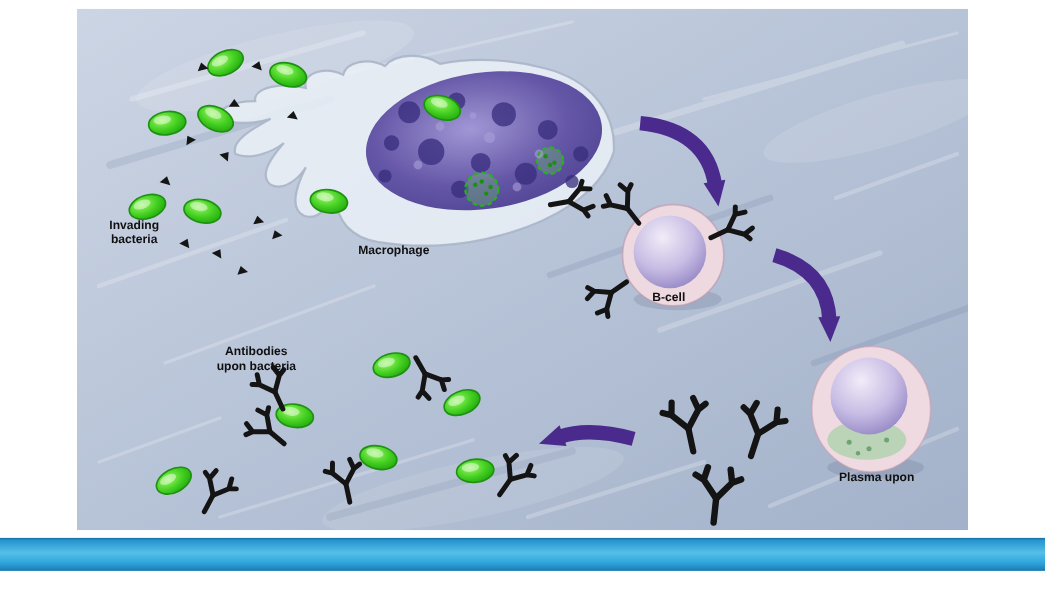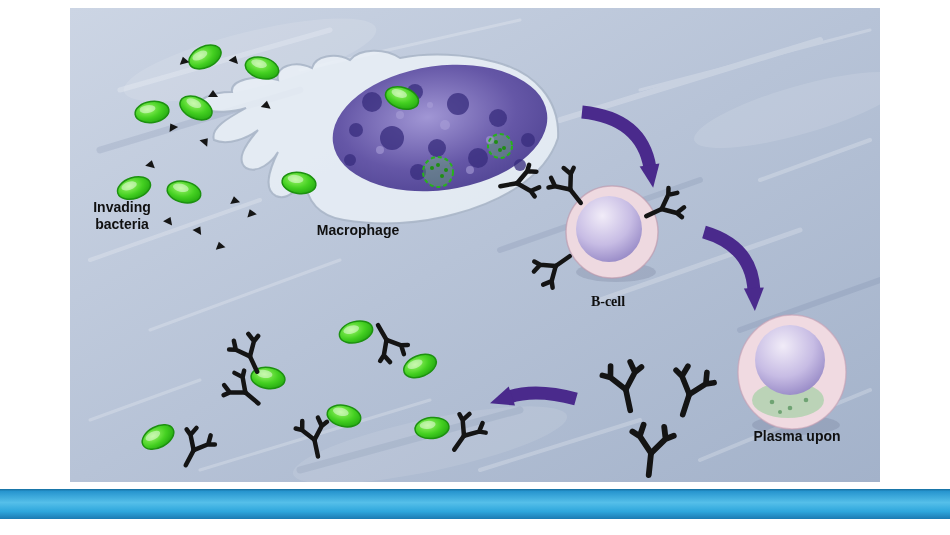--- a/index.html
+++ b/index.html
@@ -2,21 +2,21 @@
 <html><head>
 <meta charset="utf-8">
 <style>
   html,body{margin:0;padding:0;background:#ffffff;}
   .stage{
     position:relative;width:950px;height:535px;background:#ffffff;
     font-family:"Liberation Sans",sans-serif;overflow:hidden;
   }
   .stage svg{display:block;position:absolute;left:0;top:0;}
   .lbl{
-    position:absolute;color:#101010;font-size:14px;font-weight:600;
+    position:absolute;color:#101010;font-size:11px;font-weight:600;
     line-height:1.18;text-align:center;white-space:nowrap;
   }
 </style>
 </head>
 <body>
 
 <div class="stage">
 
   <svg width="950" height="535" viewBox="0 0 950 535" xmlns="http://www.w3.org/2000/svg">
     <defs>
@@ -227,22 +227,26 @@
 
   <div class="lbl" style="left:76px;top:199px;width:92px;">
     <div>Invading</div>
     <div>bacteria</div>
   </div>
 
   <div class="lbl" style="left:298px;top:222px;width:120px;">
     <div>Macrophage</div>
   </div>
 
-  <div class="lbl" style="left:575px;top:294px;width:66px;font-family:Liberation Serif, serif;">
+  <div class="lbl" style="left:575px;top:265px;width:66px;">
     <div>B-cell</div>
   </div>
 
   <div class="lbl" style="left:742px;top:428px;width:110px;">
     <div>Plasma upon</div>
   </div>
 
+  <div class="lbl" style="left:148px;top:314px;width:170px;">
+    <div>Antibodies</div>
+    <div>upon bacteria</div>
+  </div>
 
 </div>
 
 </body></html>

